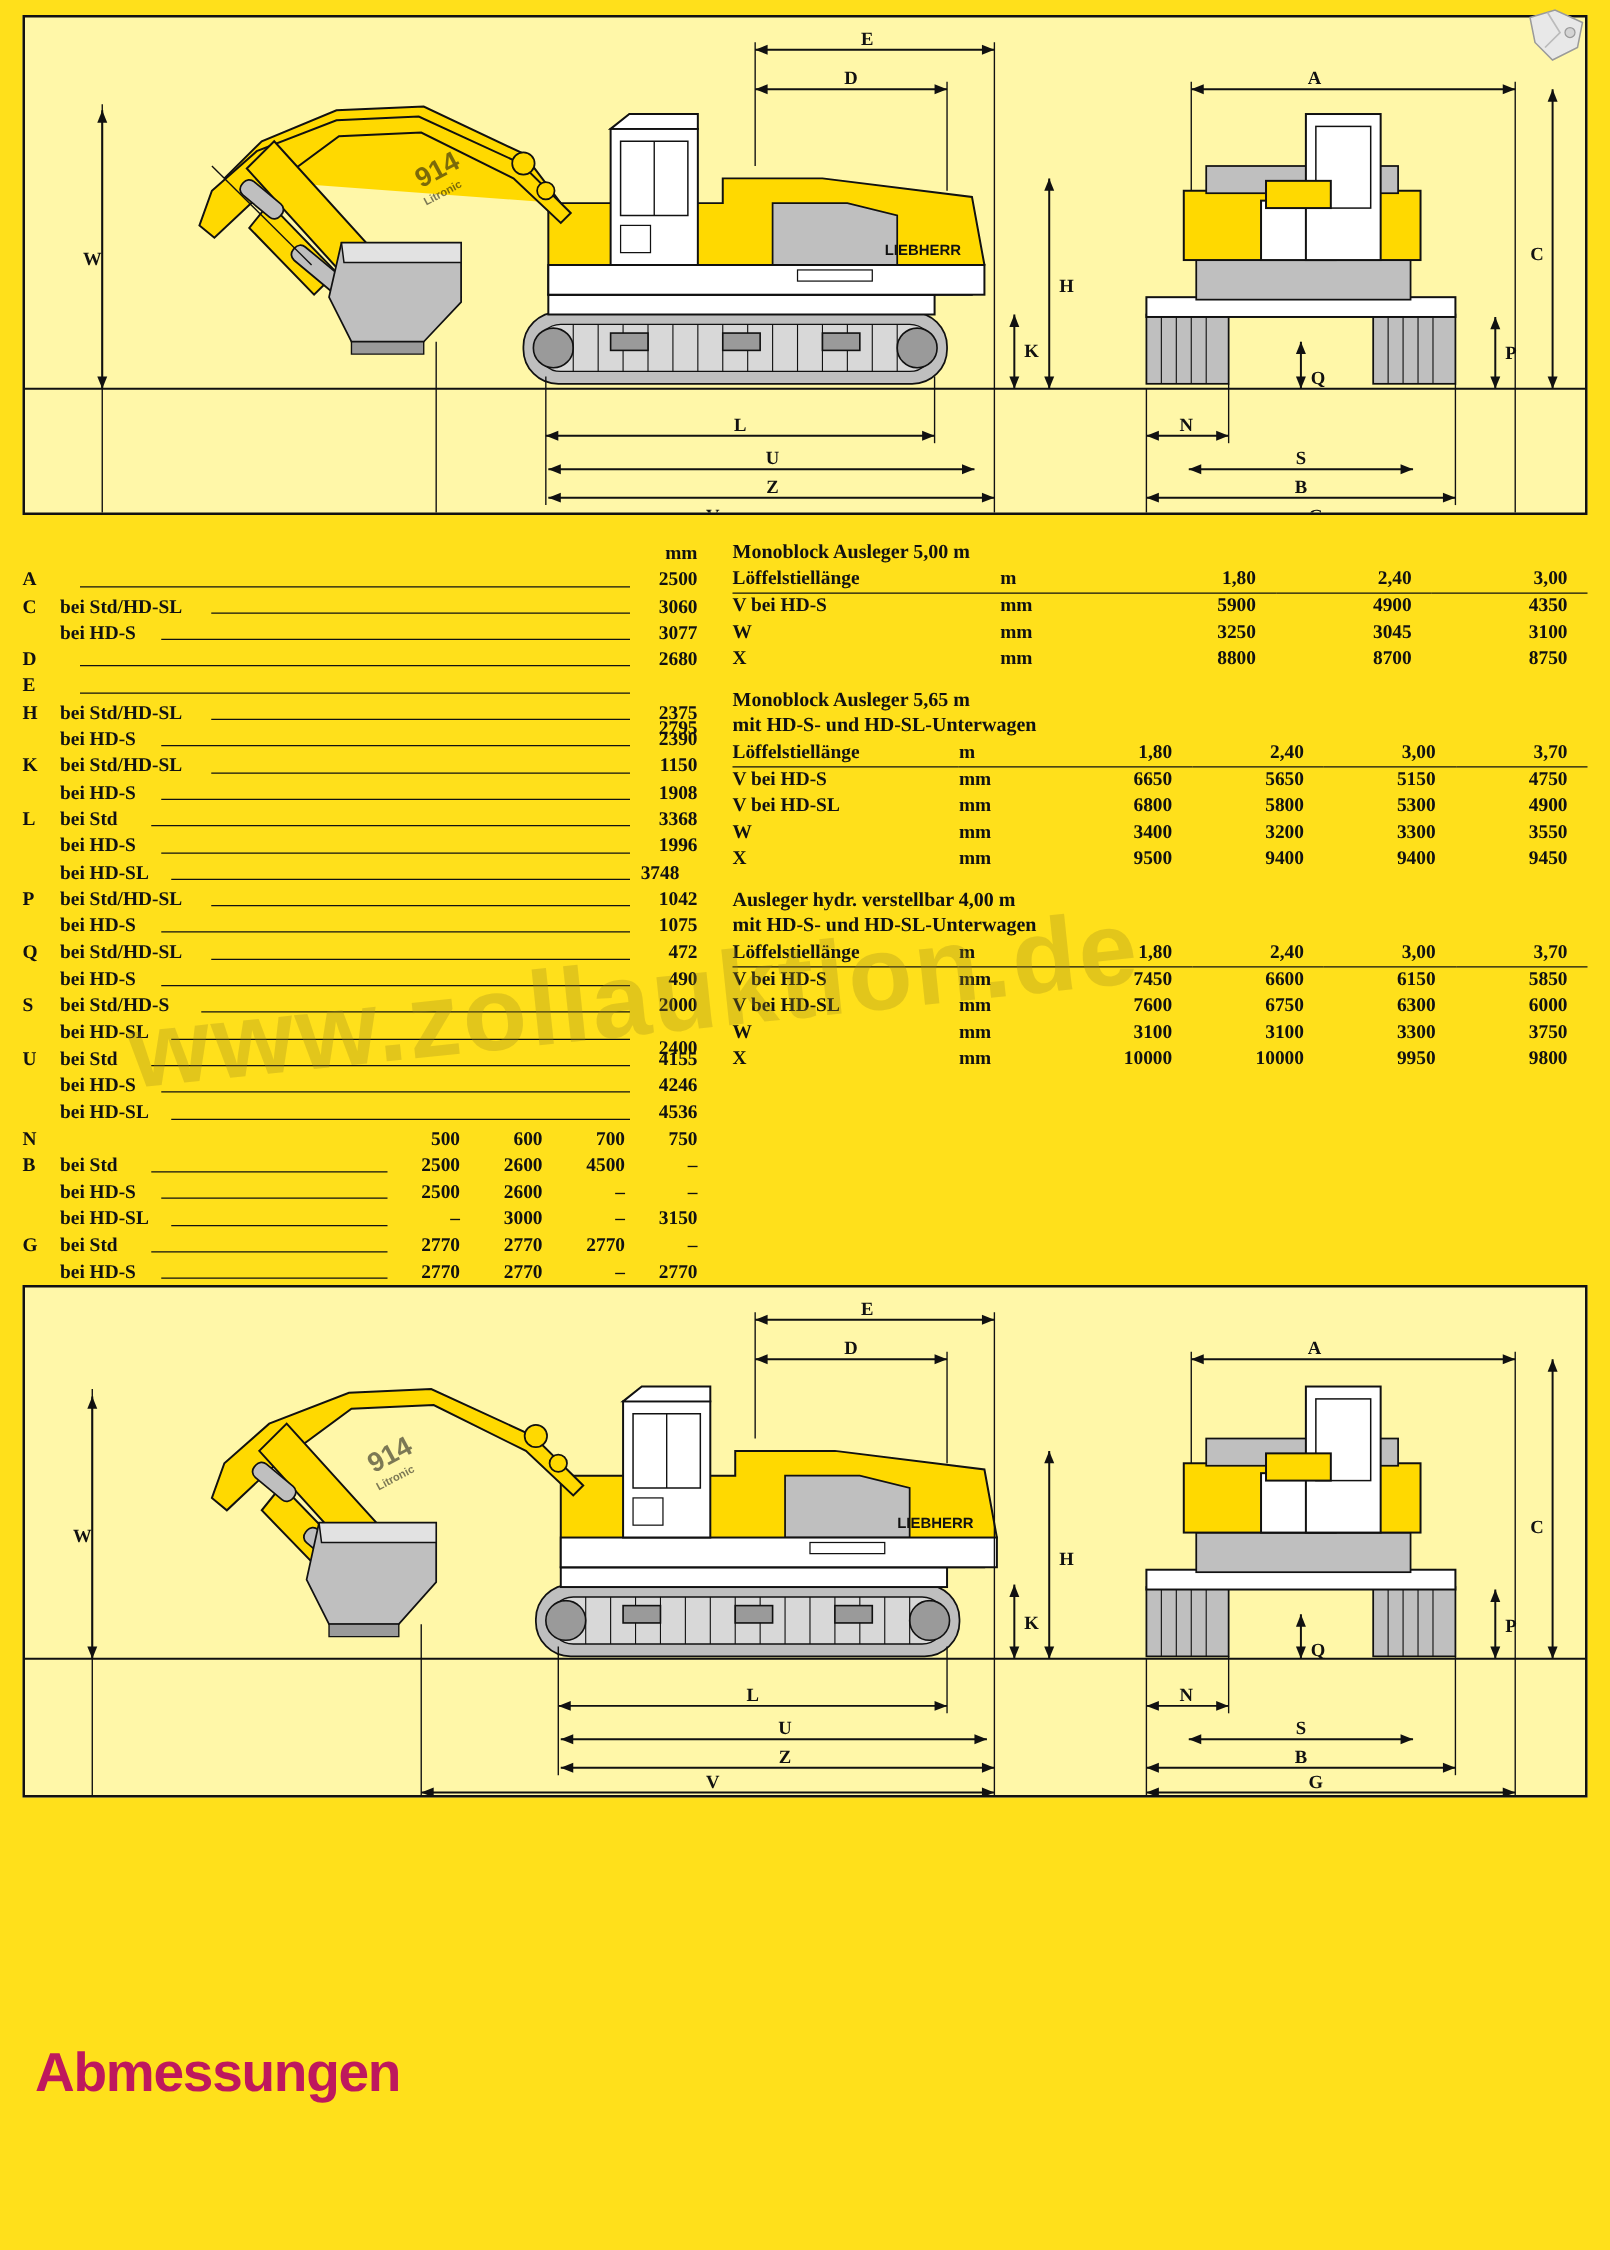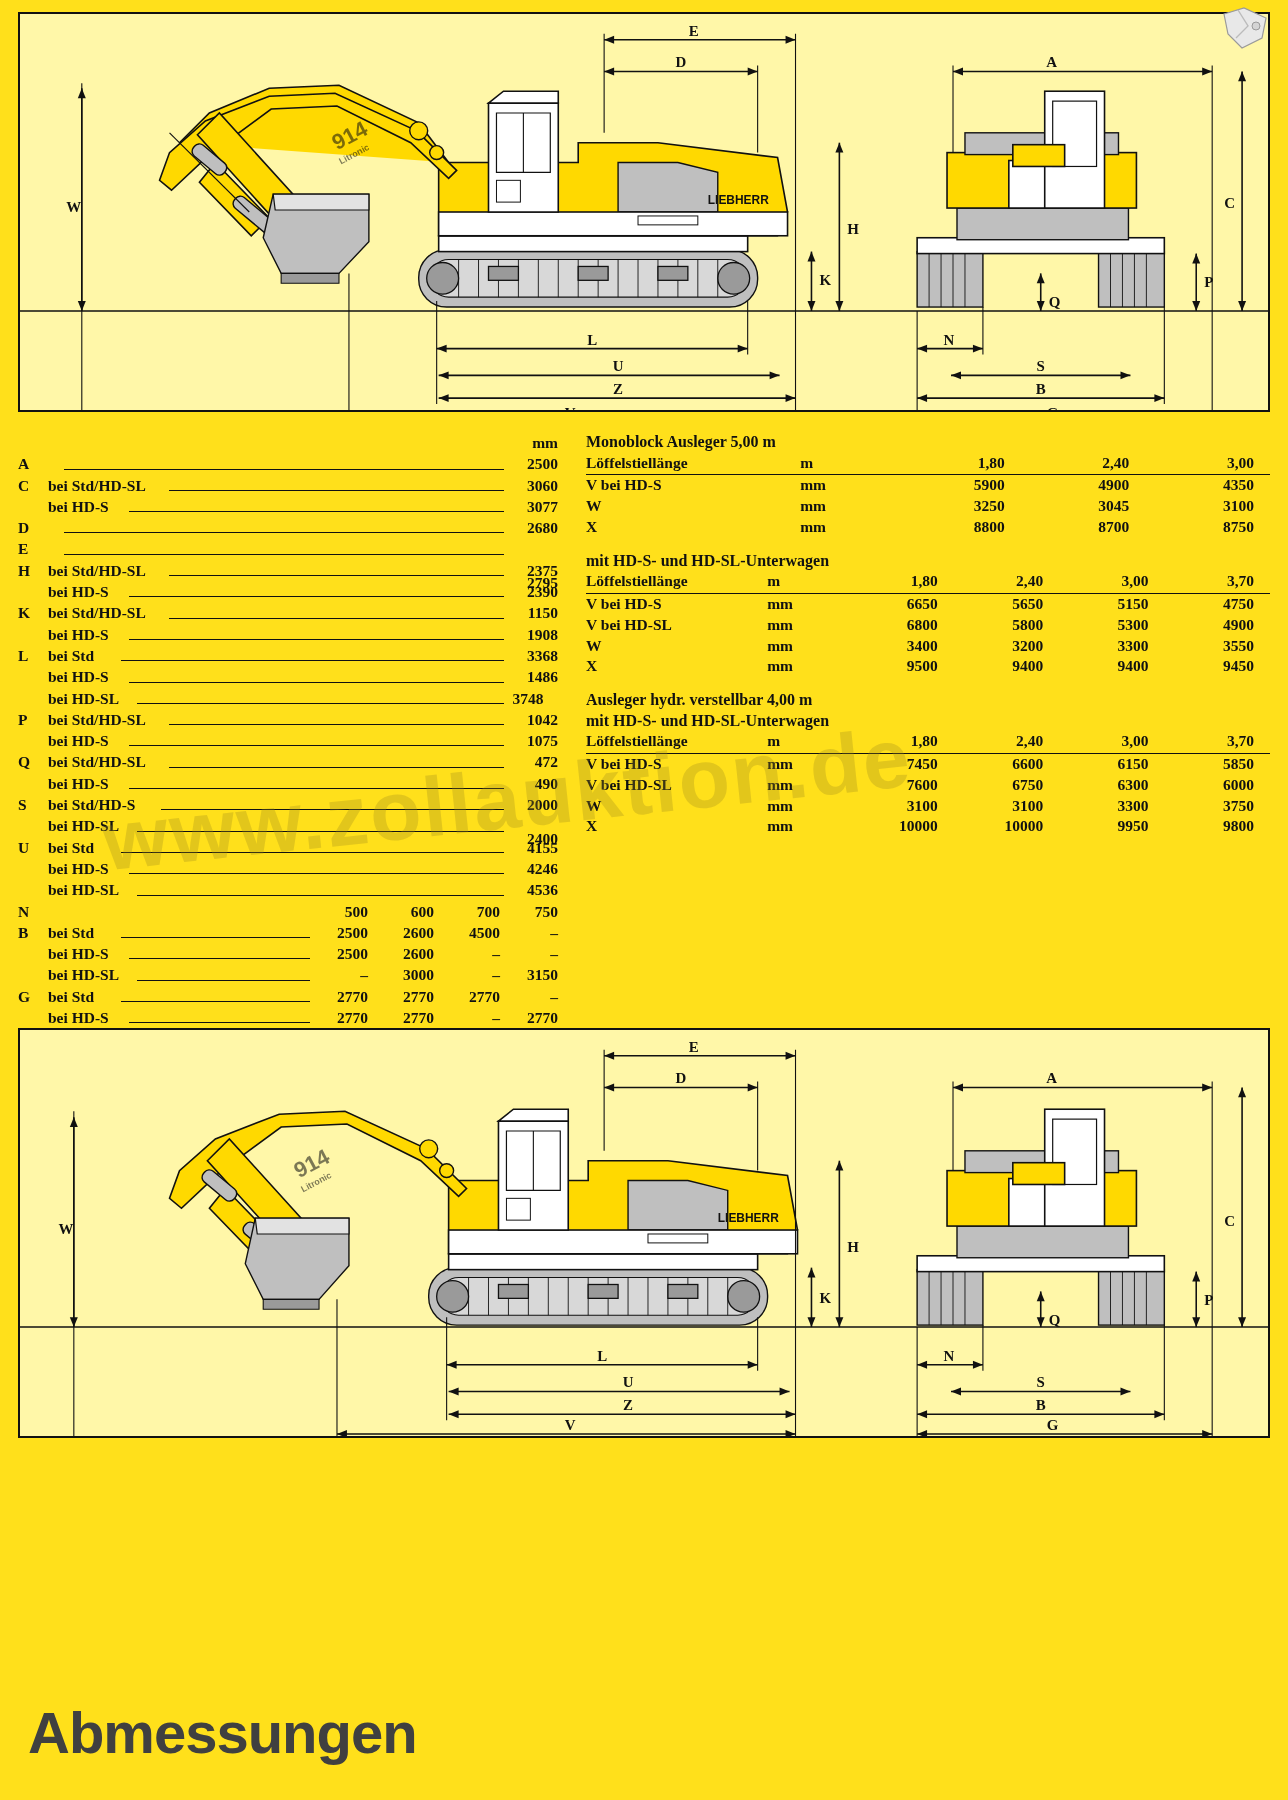--- a/index.html
+++ b/index.html
@@ -66,23 +66,23 @@
     color:rgba(160,140,30,0.30);
     letter-spacing:2px;
     transform:rotate(-6deg);
     pointer-events:none;
     user-select:none;
     white-space:nowrap;
   }
 
   
   .footer-title {
-    position:absolute; left:28px; top:1699px;
+    position:absolute; left:28px; top:1634px;
     font-family:"Liberation Sans", sans-serif;
-    font-size:58px; font-weight:bold; color:#404040;
+    font-size:44px; font-weight:bold; color:#be185d;
     letter-spacing:-1px;
   }
 
   
   .corner {
     position:absolute; right:14px; top:4px; width:56px; height:56px;
   }
 
   
   .dimline { stroke:#111; stroke-width:1.6; fill:none; }
@@ -370,21 +370,21 @@
         </div>
         <div class="lt-row">
           <span class="lt-letter">L</span>
           <span class="lt-label">bei Std</span>
           <span class="lt-dots" style="left:102.69999999999999px; right:62px;"></span>
           <span class="lt-val" style="right:8px;width:60px;">3368</span>
         </div>
         <div class="lt-row">
           <span class="lt-label">bei HD-S</span>
           <span class="lt-dots" style="left:110.8px; right:62px;"></span>
-          <span class="lt-val" style="right:8px;width:60px;">1486</span>
+          <span class="lt-val" style="right:8px;width:60px;">1996</span>
         </div>
         <div class="lt-row">
           <span class="lt-label">bei HD-SL</span>
           <span class="lt-dots" style="left:118.89999999999999px; right:62px;"></span>
           <span class="lt-val" style="right:8px;width:60px;text-align:center;">3748</span>
         </div>
         <div class="lt-row">
           <span class="lt-letter">P</span>
           <span class="lt-label">bei Std/HD-SL</span>
           <span class="lt-dots" style="left:151.3px; right:62px;"></span>
@@ -538,20 +538,21 @@
                 <td class="c-lab">X</td>
                 <td class="c-unit">mm</td>
                 <td class="c-num">8800</td>
                 <td class="c-num">8700</td>
                 <td class="c-num">8750</td>
               </tr>
             </tbody>
           </table>
         </div>
         <div class="rt-block">
+          <div class="rt-title">Monoblock Ausleger 5,65 m</div>
           <div class="rt-title">mit HD-S- und HD-SL-Unterwagen</div>
           <table class="rt-table">
             <tbody>
               <tr class="rt-hdr">
                 <td class="c-lab">Löffelstiellänge</td>
                 <td class="c-unit">m</td>
                 <td class="c-num">1,80</td>
                 <td class="c-num">2,40</td>
                 <td class="c-num">3,00</td>
                 <td class="c-num">3,70</td>

